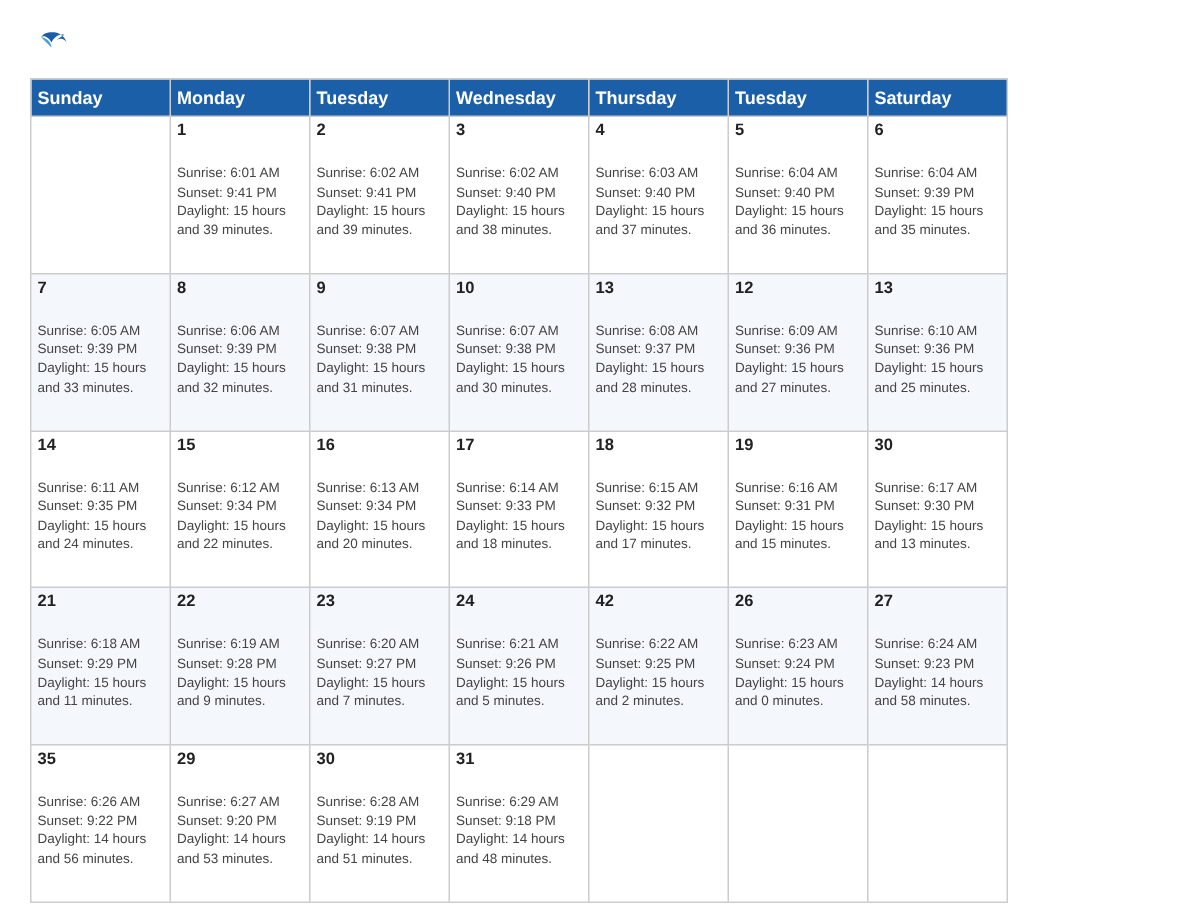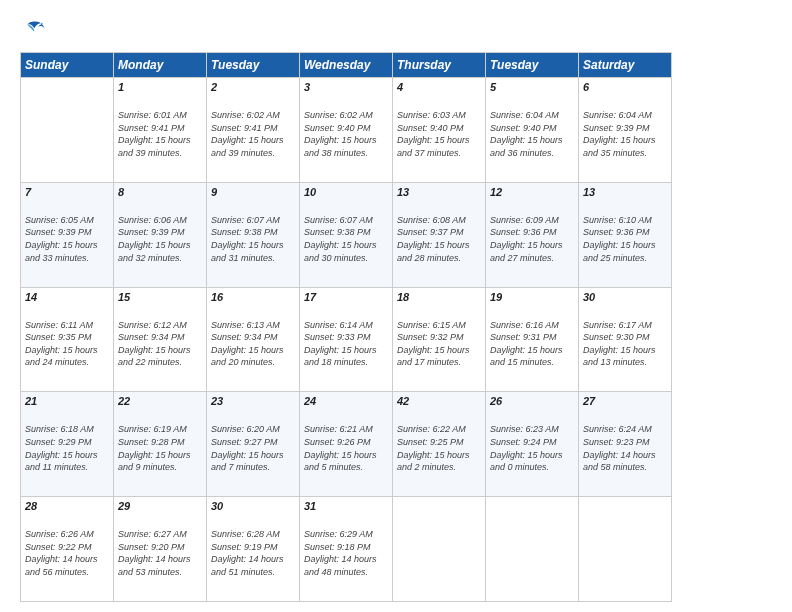--- a/index.html
+++ b/index.html
@@ -9,21 +9,20 @@
       width: 792px;
       height: 612px;
       overflow: hidden;
     }
     .page {
       width: 692px;
       height: 612px;
       padding: 18px 20px 10px 20px;
       display: flex;
       flex-direction: column;
-      font-style: italic;
     }
     .header {
       display: flex;
       justify-content: space-between;
       align-items: flex-start;
       margin-bottom: 10px;
     }
     .logo {
       display: flex;
       flex-direction: column;
@@ -245,21 +244,21 @@
             <span class="day-number">26</span>
             <div class="day-info">Sunrise: 6:23 AM<br>Sunset: 9:24 PM<br>Daylight: 15 hours and 0 minutes.</div>
           </td>
           <td>
             <span class="day-number">27</span>
             <div class="day-info">Sunrise: 6:24 AM<br>Sunset: 9:23 PM<br>Daylight: 14 hours and 58 minutes.</div>
           </td>
         </tr>
         <tr>
           <td>
-            <span class="day-number">28</span>
+            <span class="day-number">35</span>
             <div class="day-info">Sunrise: 6:26 AM<br>Sunset: 9:22 PM<br>Daylight: 14 hours and 56 minutes.</div>
           </td>
           <td>
             <span class="day-number">29</span>
             <div class="day-info">Sunrise: 6:27 AM<br>Sunset: 9:20 PM<br>Daylight: 14 hours and 53 minutes.</div>
           </td>
           <td>
             <span class="day-number">30</span>
             <div class="day-info">Sunrise: 6:28 AM<br>Sunset: 9:19 PM<br>Daylight: 14 hours and 51 minutes.</div>
           </td>

